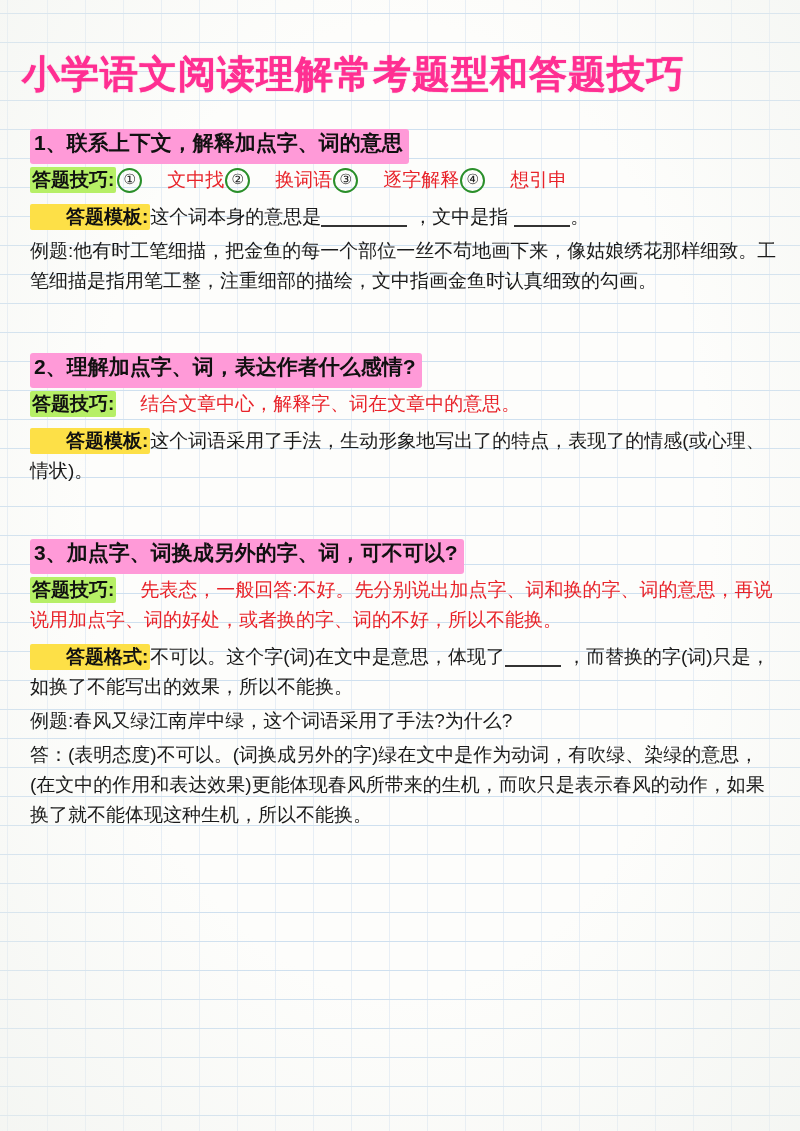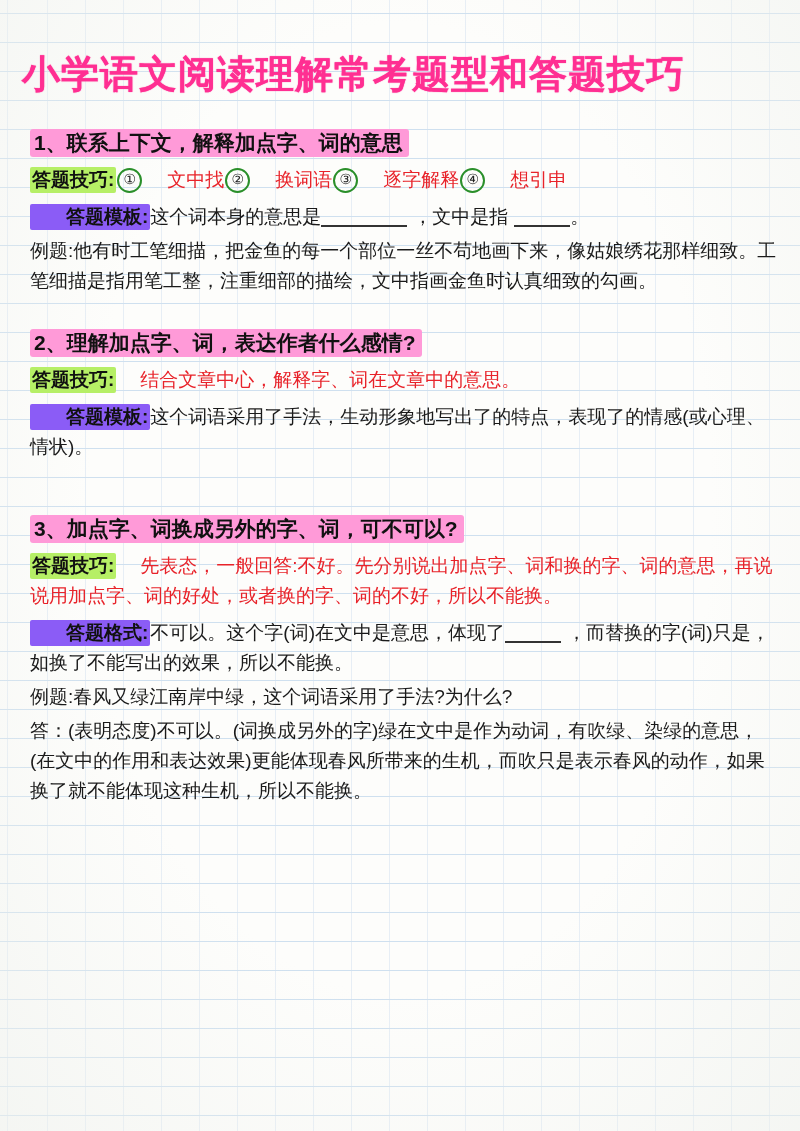--- a/index.html
+++ b/index.html
@@ -60,41 +60,41 @@
   .sec-head {
     margin: 30px 0 6px 8px;
     font-size: 21px;
     font-weight: bold;
     color: #111111;
     line-height: 30px;
     display: block;
   }
   .sec-head span.hl {
     background: #ff9ad8;
-    padding: 2px 6px 3px 4px;
+    padding: 2px 6px 10px 4px;
     border-radius: 3px;
     box-decoration-break: clone;
     -webkit-box-decoration-break: clone;
   }
 
   
   .row {
     margin: 7px 0 4px 8px;
     font-size: 19px;
     line-height: 30px;
     color: #1a1a1a;
   }
   .lbl {
     font-weight: bold;
     color: #111;
     padding: 2px 2px 3px 2px;
     border-radius: 2px;
   }
   .lbl.green { background: #b6ef66; margin-top: 16px; }
-  .lbl.yellow { background: #8b5cf6; padding-left: 36px; }
+  .lbl.yellow { background: #fde047; padding-left: 36px; }
 
   .txt-red { color: #e8232a; padding-left: 24px; }
   .txt-black { color: #1a1a1a; }
 
   .para {
     margin: 4px 0 4px 8px;
     font-size: 19px;
     line-height: 30px;
     color: #1a1a1a;
   }
@@ -139,21 +139,21 @@
   <div class="row">
     <span class="lbl green">答题技巧:</span><span class="ring">①</span><span class="txt-red">文中找</span><span class="ring">②</span><span class="txt-red">换词语</span><span class="ring">③</span><span class="txt-red">逐字解释</span><span class="ring">④</span><span class="txt-red">想引申</span>
   </div>
 
   <div class="row">
     <span class="lbl yellow">答题模板:</span><span class="txt-black">这个词本身的意思是</span><span class="blank"></span><span class="gap"></span><span class="txt-black">，文中是指</span><span class="gap"></span><span class="blank short"></span><span class="txt-black">。</span>
   </div>
 
   <div class="para">例题:他有时工笔细描，把金鱼的每一个部位一丝不苟地画下来，像姑娘绣花那样细致。工笔细描是指用笔工整，注重细部的描绘，文中指画金鱼时认真细致的勾画。</div>
 
-  <div class="sec-head" style="margin-top:32px">
+  <div class="sec-head" style="margin-top:56px">
     <span class="hl">2、理解加点字、词，表达作者什么感情?</span>
   </div>
 
   <div class="row">
     <span class="lbl green">答题技巧:</span><span class="txt-red">结合文章中心，解释字、词在文章中的意思。</span>
   </div>
 
   <div class="row">
     <span class="lbl yellow">答题模板:</span><span class="txt-black">这个词语采用了手法，生动形象地写出了的特点，表现了的情感(或心理、情状)。</span>
   </div>

